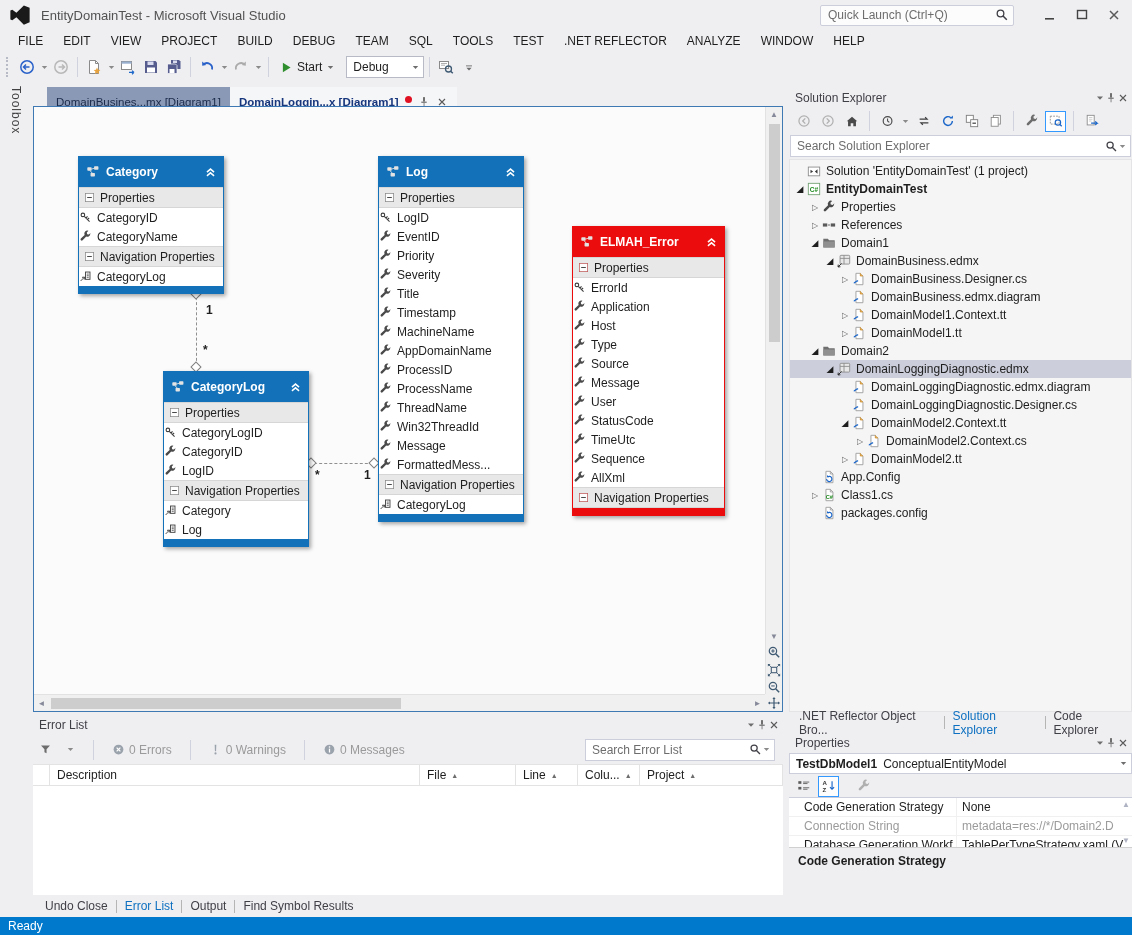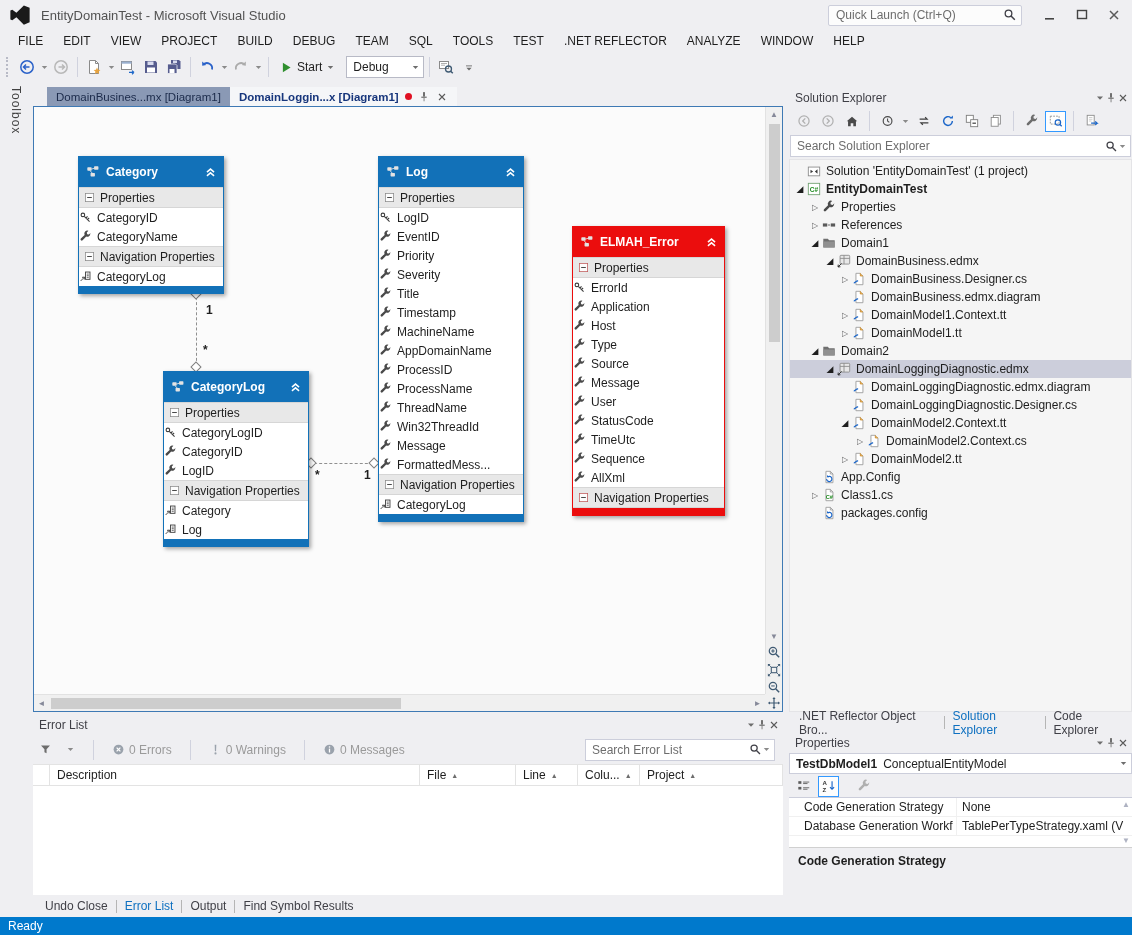--- a/index.html
+++ b/index.html
@@ -16,21 +16,21 @@
   .icn.s11 { width:11px; height:11px; }
   .icn.s10 { width:10px; height:10px; }
   .icn.s9  { width:9px;  height:9px; }
 
   
   #titlebar { position:absolute; left:0; top:0; width:100%; height:30px; display:flex; align-items:center; }
   #titlebar .vslogo { margin:0 10px 0 9px; width:22px; height:22px; }
   #window-title { color:#525252; font-size:13px; }
   #titlebar .spacer { flex:1; }
   #quicklaunch { width:194px; height:21px; border:1px solid #cccedb; background:#fcfcfc; border-radius:2px;
-                 display:flex; align-items:center; padding:0 4px 0 7px; margin-right:12px; }
+                 display:flex; align-items:center; padding:0 4px 0 7px; margin-right:20px; }
   #quicklaunch input { border:none; outline:none; background:transparent; flex:1; font:12px "Liberation Sans",sans-serif; color:#6d6d6d; }
   #quicklaunch input::placeholder { color:#6d6d6d; }
   .winbtn { width:32px; height:24px; display:flex; align-items:center; justify-content:center; color:#444; }
   #winbtns { display:flex; margin-right:2px; }
 
   
   #menubar { position:absolute; left:0; top:30px; width:100%; height:22px; display:flex; align-items:center; padding-left:8px; }
   .menu-item { padding:0 10px; height:22px; line-height:22px; font-size:12px; color:#1e1e1e; }
 
   
@@ -45,21 +45,21 @@
   #debug-combo .val { flex:1; padding-left:6px; font-size:12px; }
   #debug-combo .dd { width:16px; height:100%; display:flex; align-items:center; justify-content:center; color:#6d6d6d; }
 
   
   #workspace { position:absolute; left:0; top:82px; width:1132px; height:835px; }
   #toolbox-rail { position:absolute; left:0; top:0; width:33px; height:100%; }
   #toolbox-tab { writing-mode:vertical-rl; font-size:12px; color:#414141; margin:4px 0 0 9px; letter-spacing:1px; }
 
   #doc-area { position:absolute; left:33px; top:0; width:750px; height:835px; }
   #doc-tabs { position:absolute; left:14px; top:5px; height:19px; display:flex; }
-  .doc-tab { height:19px; display:flex; align-items:center; padding:0 9px; font-size:11.5px; }
+  .doc-tab { height:19px; display:flex; align-items:flex-start; padding:9px 9px; font-size:11.5px; }
   .doc-tab.inactive { background:#8a99b5; color:#1b2a4a; }
   .doc-tab.active { background:#f5f6f8; color:#17367c; font-weight:bold; gap:6px; }
   .mod-dot { width:7px; height:7px; border-radius:50%; background:#e01123; }
   .doc-tab .icn { color:#3f3f46; }
 
   #editor-frame { position:absolute; left:0; top:24px; width:750px; height:606px; border:1px solid #3e79b4; background:#fbfbfb; }
   #canvas { position:absolute; left:0; top:0; right:17px; bottom:17px; background:#fbfbfb; overflow:hidden; }
 
   
   .entity { position:absolute; background:#fff; box-shadow:2px 2px 4px rgba(0,0,0,.35); border:1px solid #1271b8; }
@@ -1454,20 +1454,24 @@
                   <path d="M13.9 4.7a3.7 3.7 0 0 1-5 3.4l-4.5 4.5a1.45 1.45 0 0 1-2.1-2l4.6-4.6A3.7 3.7 0 0 1 11.6 1l-2 2 .4 2.2 2.2.4 2-2c-.2.3-.3.7-.3 1.1z" fill="currentColor"></path>
                 </svg>
               </span>
             </span>
         </div>
         <div id="pp-grid">
           <div class="pg-row">
               <div class="pg-label">Code Generation Strategy</div>
               <div class="pg-value bold">None</div>
             </div>
+            <div class="pg-row disabled">
+              <div class="pg-label">Connection String</div>
+              <div class="pg-value">metadata=res://*/Domain2.D</div>
+            </div>
             <div class="pg-row">
               <div class="pg-label">Database Generation Workf</div>
               <div class="pg-value">TablePerTypeStrategy.xaml (V</div>
             </div>
             <span class="pg-scroll" style="top:2px">▲</span>
           <span class="pg-scroll" style="bottom:2px">▼</span>
         </div>
         <div id="pp-desc">
           <div class="dt">Code Generation Strategy</div>
         </div>

